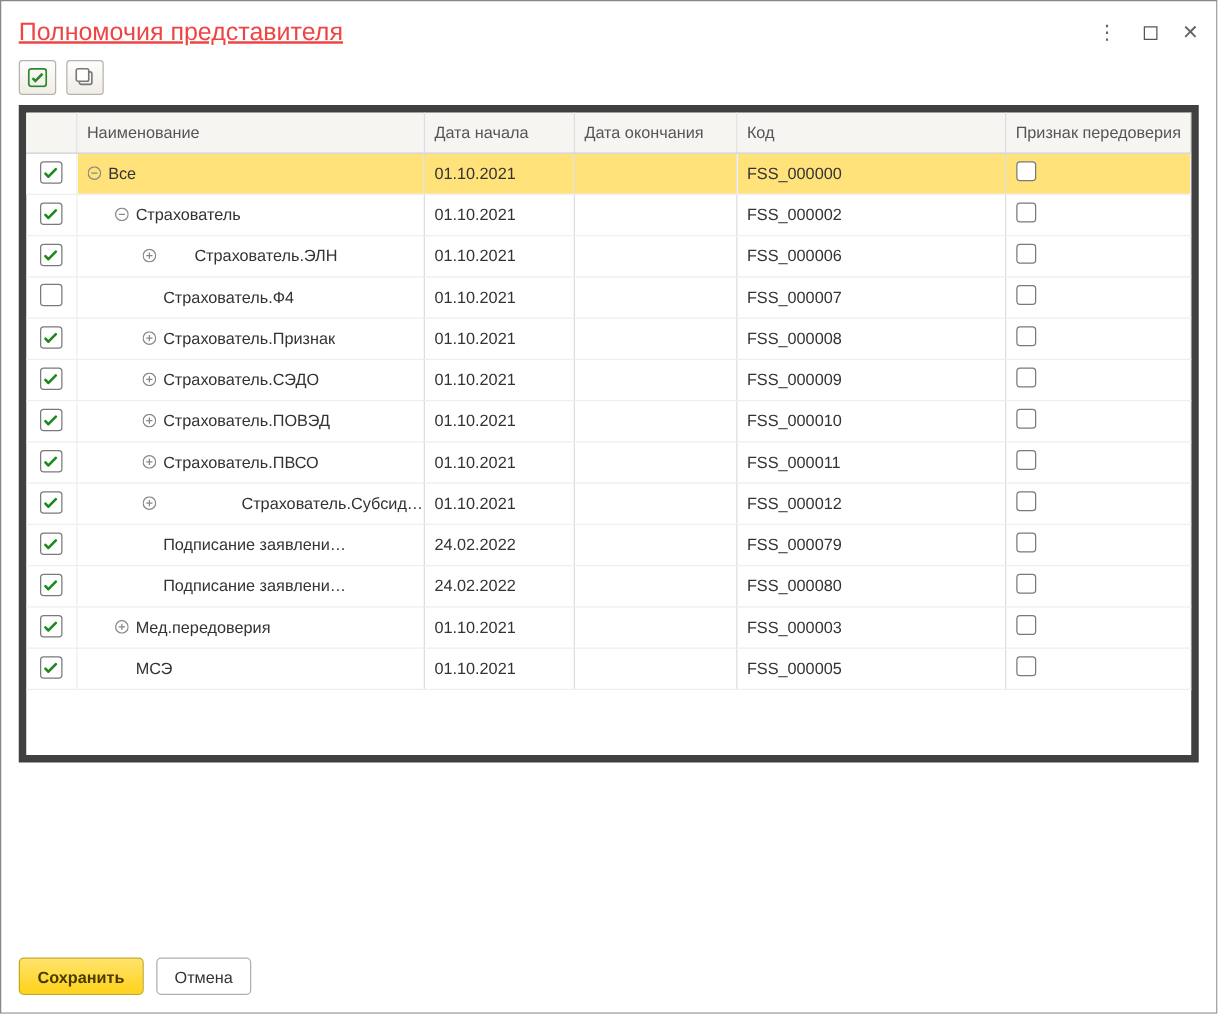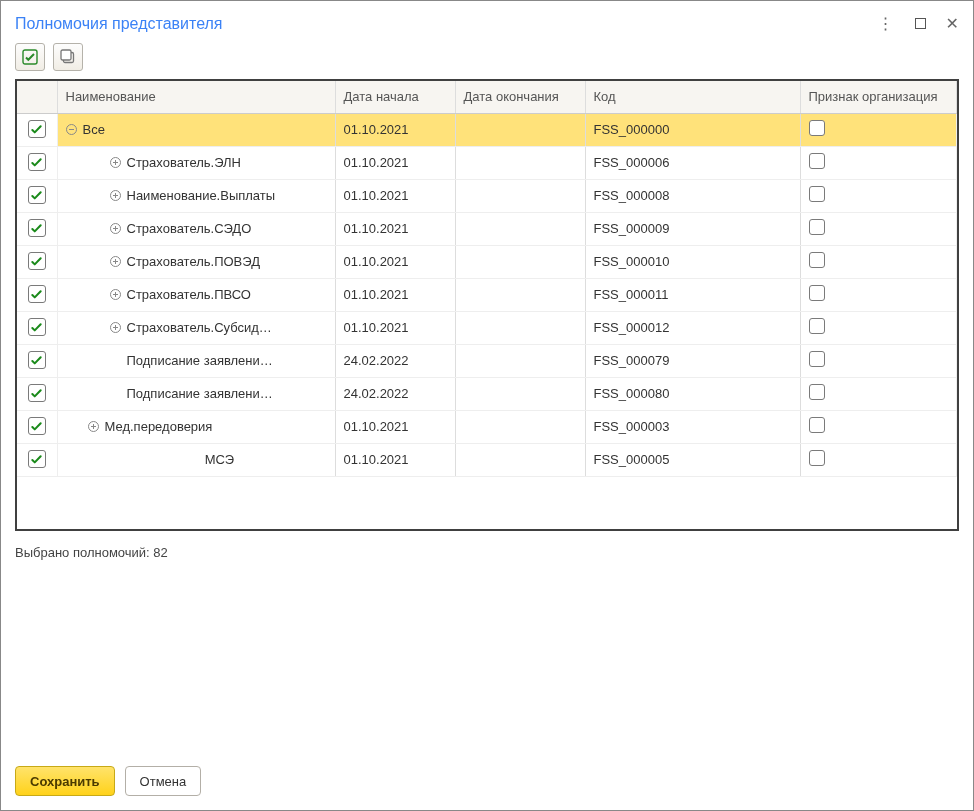--- a/index.html
+++ b/index.html
@@ -19,22 +19,23 @@
     padding: 10px 14px 14px 14px;
     background: #fff;
   }
   .titlebar {
     display: flex;
     align-items: center;
     justify-content: space-between;
     padding: 4px 0 10px 0;
   }
   .title {
-    font-size: 16px;
-    color: #3b82f6;
+    font-size: 20px;
+    color: #ef4444;
+    text-decoration: underline;
   }
   .title-actions { display: flex; gap: 20px; align-items: center; color: #666; }
   .title-actions span { cursor: pointer; font-size: 14px; line-height: 1; }
   .title-actions .dots { font-size: 16px; letter-spacing:1px; }
   .title-actions .max-icon { display:inline-block; width:11px; height:11px; border:1px solid #555; }
   .title-actions .close-x { font-size:16px; }
 
   .toolbar {
     display: flex;
     gap: 8px;
@@ -45,21 +46,21 @@
     border: 1px solid #b5b2aa;
     border-radius: 3px;
     background: linear-gradient(#fdfdfd,#f1ede5);
     display:flex; align-items:center; justify-content:center;
     cursor:pointer;
   }
   .tbtn svg { width:16px; height:16px; }
 
   .table-wrap {
     flex: 0 0 auto;
-    border: 2px solid #404040;
+    border: 6px solid #404040;
   }
   table {
     border-collapse: collapse;
     width: 100%;
     table-layout: fixed;
   }
   th, td {
     border-right: 1px solid #ddd;
     border-bottom: 1px solid #eee;
     padding: 0;
@@ -191,21 +192,21 @@
           <col class="c-code">
           <col class="c-redel">
       </colgroup>
       <thead>
         <tr>
           <th class="chk"></th>
           <th>Наименование</th>
           <th>Дата начала</th>
           <th>Дата окончания</th>
           <th>Код</th>
-          <th>Признак организация</th>
+          <th>Признак передоверия</th>
         </tr>
       </thead>
       <tbody id="tbody">
           <tr class="row-sel">
             <td class="chk"><span class="cbx big green">
                 <svg viewBox="0 0 14 14">
                   <path d="M2.5 7.5l2.6 2.6L11.5 3.5" fill="none" stroke="#1a8a1a" stroke-width="2.2" stroke-linecap="round" stroke-linejoin="round"></path>
                 </svg>
               </span></td>
             <td>
@@ -224,52 +225,87 @@
             <td>FSS_000000</td>
             <td class="chk" style="text-align: left; padding-left: 8px;"><span class="cbx"></span></td>
           </tr>
           <tr>
             <td class="chk"><span class="cbx big green">
                 <svg viewBox="0 0 14 14">
                   <path d="M2.5 7.5l2.6 2.6L11.5 3.5" fill="none" stroke="#1a8a1a" stroke-width="2.2" stroke-linecap="round" stroke-linejoin="round"></path>
                 </svg>
               </span></td>
             <td>
+              <div class="treecell" style="padding-left: 22px;">
+                <span class="toggler">
+                  <svg viewBox="0 0 11 11">
+                    <circle cx="5.5" cy="5.5" r="5" fill="none" stroke="#888" stroke-width="1"></circle>
+                    <line x1="3" y1="5.5" x2="8" y2="5.5" stroke="#888" stroke-width="1"></line>
+                  </svg>
+                </span>
+                <span class="label">Страхователь</span>
+              </div>
+            </td>
+            <td>01.10.2021</td>
+            <td></td>
+            <td>FSS_000002</td>
+            <td class="chk" style="text-align: left; padding-left: 8px;"><span class="cbx"></span></td>
+          </tr>
+          <tr>
+            <td class="chk"><span class="cbx big green">
+                <svg viewBox="0 0 14 14">
+                  <path d="M2.5 7.5l2.6 2.6L11.5 3.5" fill="none" stroke="#1a8a1a" stroke-width="2.2" stroke-linecap="round" stroke-linejoin="round"></path>
+                </svg>
+              </span></td>
+            <td>
+              <div class="treecell" style="padding-left: 44px; gap: 25px;">
+                <span class="toggler">
+                  <svg viewBox="0 0 11 11">
+                    <circle cx="5.5" cy="5.5" r="5" fill="none" stroke="#888" stroke-width="1"></circle>
+                    <line x1="3" y1="5.5" x2="8" y2="5.5" stroke="#888" stroke-width="1"></line>
+                    <line x1="5.5" y1="3" x2="5.5" y2="8" stroke="#888" stroke-width="1"></line>
+                  </svg>
+                </span>
+                <span class="label">Страхователь.ЭЛН</span>
+              </div>
+            </td>
+            <td>01.10.2021</td>
+            <td></td>
+            <td>FSS_000006</td>
+            <td class="chk" style="text-align: left; padding-left: 8px;"><span class="cbx"></span></td>
+          </tr>
+          <tr>
+            <td class="chk"><span class="cbx big green"></span></td>
+            <td>
               <div class="treecell" style="padding-left: 44px;">
-                <span class="toggler">
-                  <svg viewBox="0 0 11 11">
-                    <circle cx="5.5" cy="5.5" r="5" fill="none" stroke="#888" stroke-width="1"></circle>
-                    <line x1="3" y1="5.5" x2="8" y2="5.5" stroke="#888" stroke-width="1"></line>
-                    <line x1="5.5" y1="3" x2="5.5" y2="8" stroke="#888" stroke-width="1"></line>
-                  </svg>
-                </span>
-                <span class="label">Страхователь.ЭЛН</span>
-              </div>
-            </td>
-            <td>01.10.2021</td>
-            <td></td>
-            <td>FSS_000006</td>
+                <span class="toggler blank"></span>
+                <span class="label">Страхователь.Ф4</span>
+              </div>
+            </td>
+            <td>01.10.2021</td>
+            <td></td>
+            <td>FSS_000007</td>
             <td class="chk" style="text-align: left; padding-left: 8px;"><span class="cbx"></span></td>
           </tr>
           <tr>
             <td class="chk"><span class="cbx big green">
                 <svg viewBox="0 0 14 14">
                   <path d="M2.5 7.5l2.6 2.6L11.5 3.5" fill="none" stroke="#1a8a1a" stroke-width="2.2" stroke-linecap="round" stroke-linejoin="round"></path>
                 </svg>
               </span></td>
             <td>
               <div class="treecell" style="padding-left: 44px;">
                 <span class="toggler">
                   <svg viewBox="0 0 11 11">
                     <circle cx="5.5" cy="5.5" r="5" fill="none" stroke="#888" stroke-width="1"></circle>
                     <line x1="3" y1="5.5" x2="8" y2="5.5" stroke="#888" stroke-width="1"></line>
                     <line x1="5.5" y1="3" x2="5.5" y2="8" stroke="#888" stroke-width="1"></line>
                   </svg>
                 </span>
-                <span class="label">Наименование.Выплаты</span>
+                <span class="label">Страхователь.Признак</span>
               </div>
             </td>
             <td>01.10.2021</td>
             <td></td>
             <td>FSS_000008</td>
             <td class="chk" style="text-align: left; padding-left: 8px;"><span class="cbx"></span></td>
           </tr>
           <tr>
             <td class="chk"><span class="cbx big green">
                 <svg viewBox="0 0 14 14">
@@ -339,21 +375,21 @@
             <td>FSS_000011</td>
             <td class="chk" style="text-align: left; padding-left: 8px;"><span class="cbx"></span></td>
           </tr>
           <tr>
             <td class="chk"><span class="cbx big green">
                 <svg viewBox="0 0 14 14">
                   <path d="M2.5 7.5l2.6 2.6L11.5 3.5" fill="none" stroke="#1a8a1a" stroke-width="2.2" stroke-linecap="round" stroke-linejoin="round"></path>
                 </svg>
               </span></td>
             <td>
-              <div class="treecell" style="padding-left: 44px;">
+              <div class="treecell" style="padding-left: 44px; justify-content: space-between;">
                 <span class="toggler">
                   <svg viewBox="0 0 11 11">
                     <circle cx="5.5" cy="5.5" r="5" fill="none" stroke="#888" stroke-width="1"></circle>
                     <line x1="3" y1="5.5" x2="8" y2="5.5" stroke="#888" stroke-width="1"></line>
                     <line x1="5.5" y1="3" x2="5.5" y2="8" stroke="#888" stroke-width="1"></line>
                   </svg>
                 </span>
                 <span class="label">Страхователь.Субсид…</span>
               </div>
             </td>
@@ -419,36 +455,35 @@
             <td>FSS_000003</td>
             <td class="chk" style="text-align: left; padding-left: 8px;"><span class="cbx"></span></td>
           </tr>
           <tr>
             <td class="chk"><span class="cbx big green">
                 <svg viewBox="0 0 14 14">
                   <path d="M2.5 7.5l2.6 2.6L11.5 3.5" fill="none" stroke="#1a8a1a" stroke-width="2.2" stroke-linecap="round" stroke-linejoin="round"></path>
                 </svg>
               </span></td>
             <td>
-              <div class="treecell" style="padding-left: 22px; justify-content: center;">
+              <div class="treecell" style="padding-left: 22px;">
                 <span class="toggler blank"></span>
                 <span class="label">МСЭ</span>
               </div>
             </td>
             <td>01.10.2021</td>
             <td></td>
             <td>FSS_000005</td>
             <td class="chk" style="text-align: left; padding-left: 8px;"><span class="cbx"></span></td>
           </tr>
         </tbody>
     </table>
     <div class="blank-area"></div>
   </div>
 
-  <div class="status">Выбрано полномочий: 82</div>
 
   <div class="footer">
     <button class="btn primary">Сохранить</button>
     <button class="btn">Отмена</button>
     <span class="gap"></span>
   </div>
 
 </div>
 
 </body></html>

